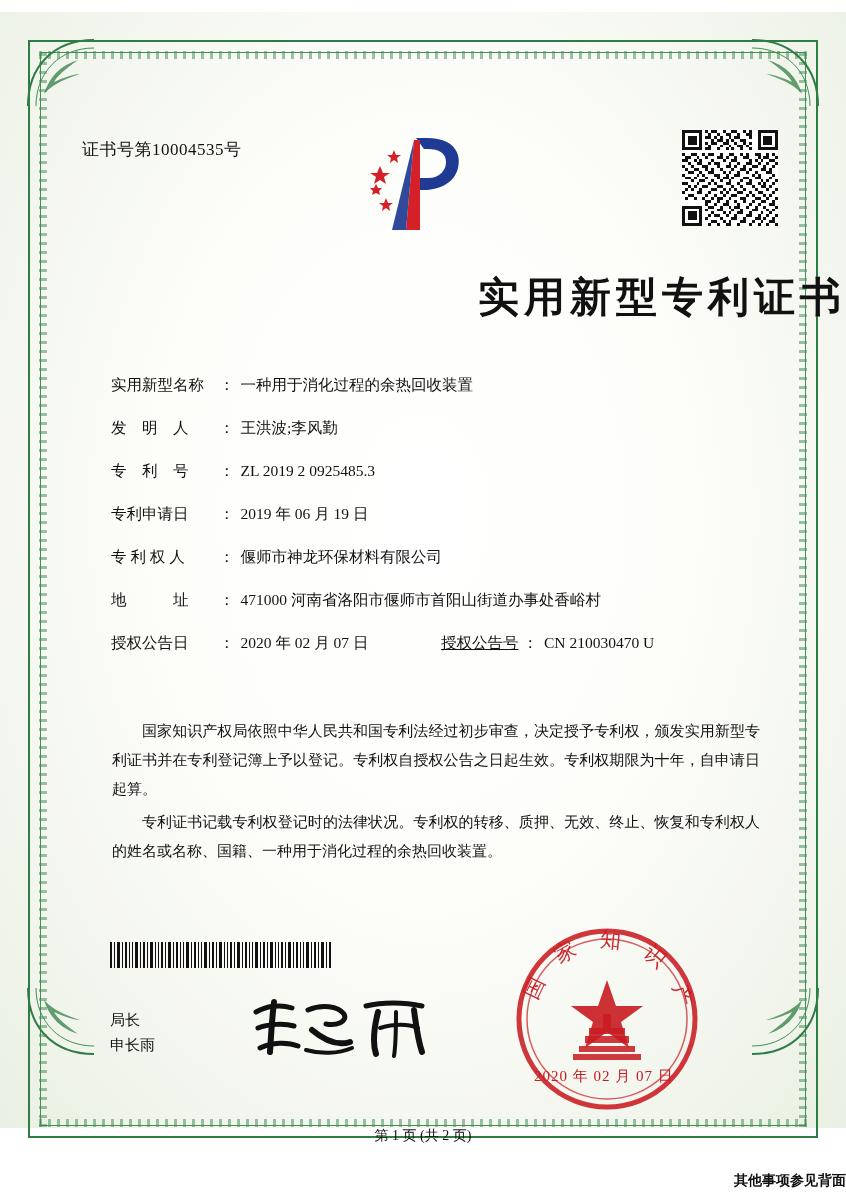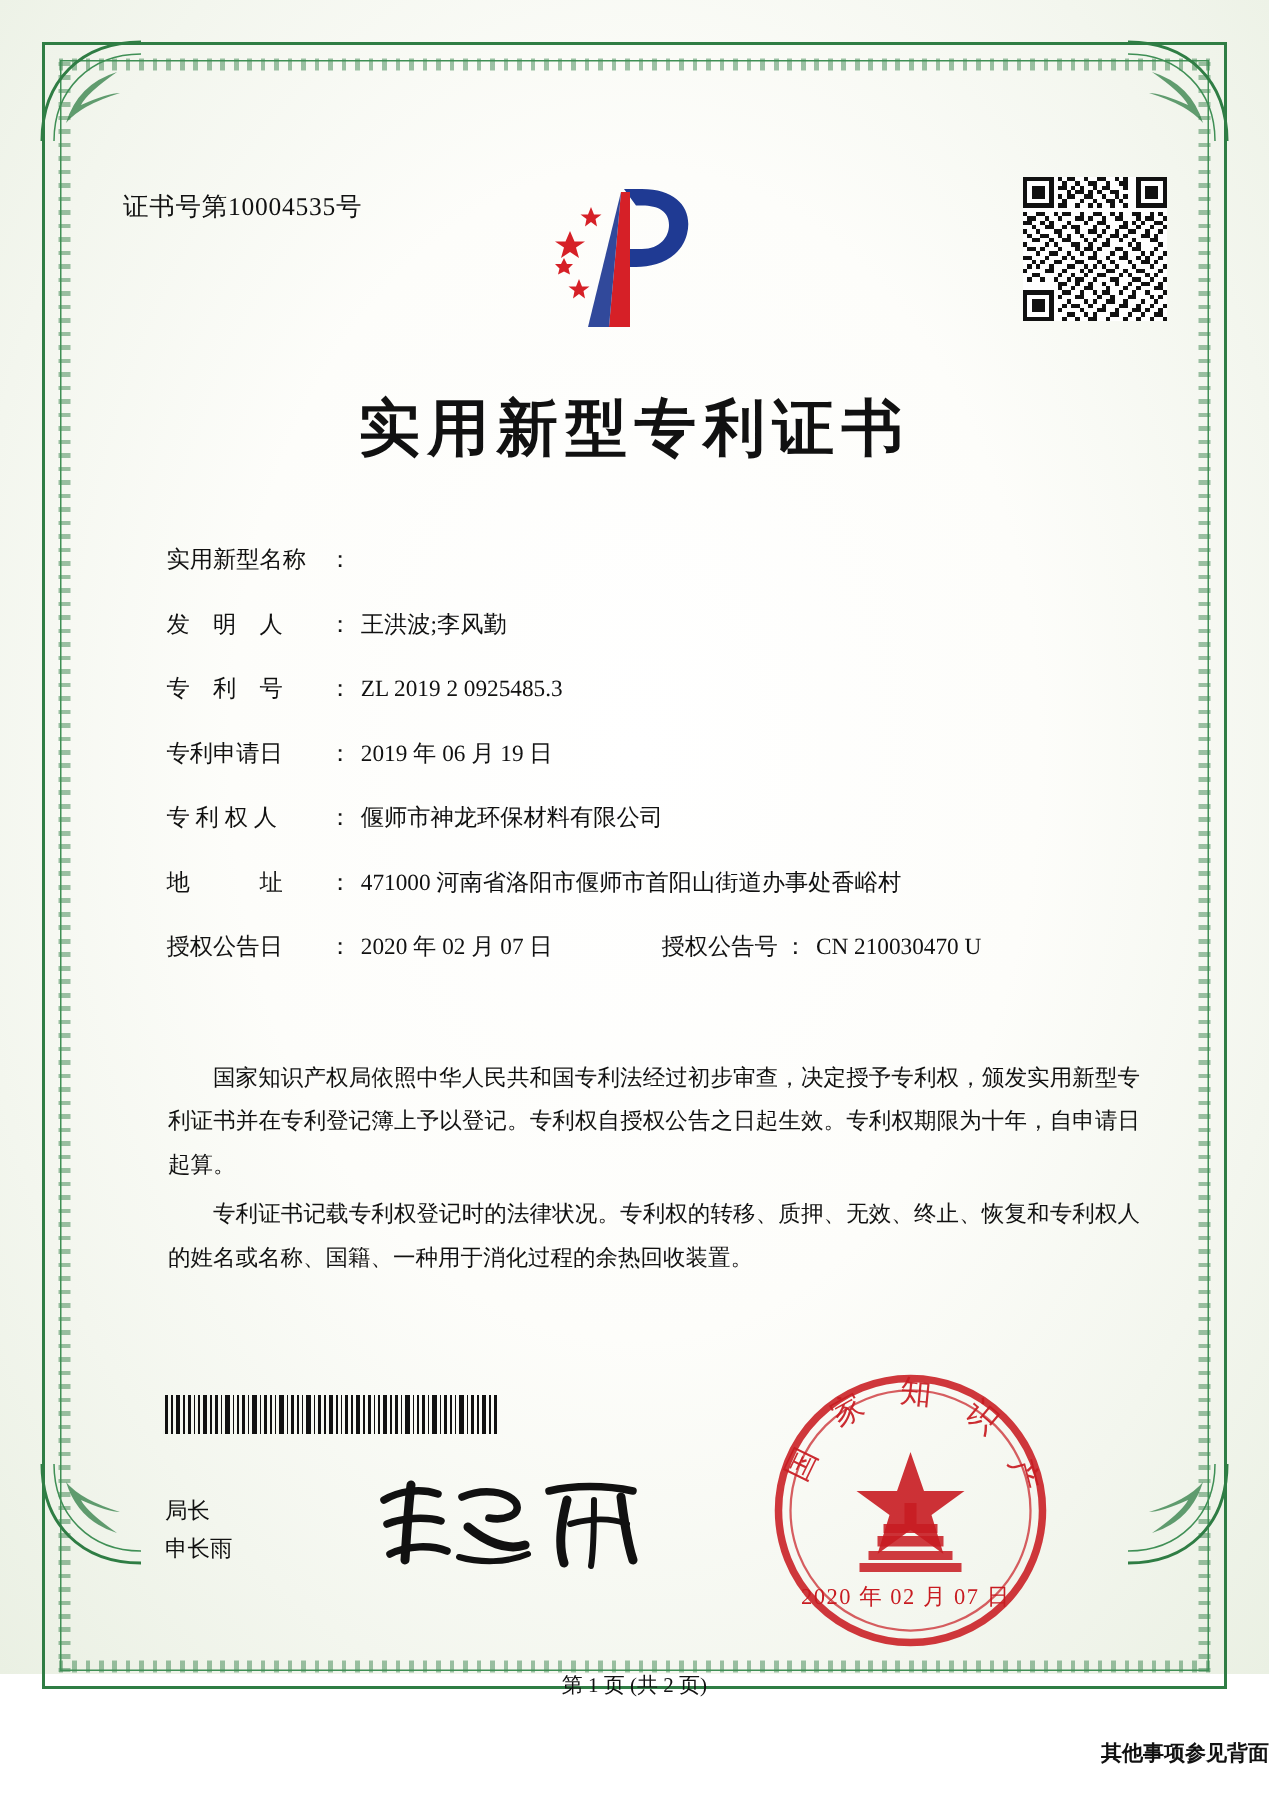--- a/index.html
+++ b/index.html
@@ -11,21 +11,21 @@
     width: 846px;
     height: 1200px;
     font-family: "Liberation Serif", "DejaVu Serif", serif;
     color: #1a1a1a;
     position: relative;
     overflow: hidden;
   }
 
   .page {
     position: absolute;
-    left: 0; top: 0;
+    left: 0; top: 12px;
     width: 846px;
     height: 1116px;
     background:
       radial-gradient(ellipse at 50% 45%, #ffffff 0%, #fdfdfa 45%, #f3f6ee 75%, #eaf0e3 100%);
   }
 
   
   .border-outer {
     position: absolute;
     left: 28px; top: 28px;
@@ -80,21 +80,21 @@
   }
   .qr {
     position: absolute;
     right: 68px; top: 118px;
     width: 96px; height: 96px;
   }
 
   .main-title {
     position: absolute;
     left: 0; right: 0; top: 258px;
-    text-align: center;
+    text-align: right;
     font-size: 41px;
     font-weight: bold;
     letter-spacing: 5px;
     color: #111;
     font-family: "DejaVu Serif", "Liberation Serif", serif;
   }
 
   
   .fields {
     position: absolute;
@@ -114,21 +114,21 @@
     flex: 0 0 108px;
     letter-spacing: 0px;
     white-space: nowrap;
   }
   .fcolon { margin-right: 6px; }
   .fvalue { flex: 1 1 auto; }
 
   .frow-split { display: flex; align-items: flex-end; font-size: 15.5px; }
   .split-left { width: 330px; display: flex; align-items: baseline; }
   .split-right { display: flex; align-items: baseline; }
-  .split-right .flabel2 { white-space: nowrap; margin-right: 4px; }
+  .split-right .flabel2 { white-space: nowrap; margin-right: 4px; text-decoration: underline; }
 
   
   .paras {
     position: absolute;
     left: 96px; top: 705px;
     width: 664px;
     font-size: 15px;
     line-height: 29px;
     color: #111;
     text-align: justify;
@@ -531,20 +531,21 @@
     </svg>
   </div>
 
   <div class="main-title">实用新型专利证书</div>
 
   <div class="fields">
 
     <div class="frow">
       <div class="flabel">实用新型名称</div>
       <div class="fcolon">：</div>
+      <div class="fvalue">一种用于消化过程的余热回收装置</div>
     </div>
 
     <div class="frow">
       <div class="flabel">发　明　人</div>
       <div class="fcolon">：</div>
       <div class="fvalue">王洪波;李风勤</div>
     </div>
 
     <div class="frow">
       <div class="flabel">专　利　号</div>

